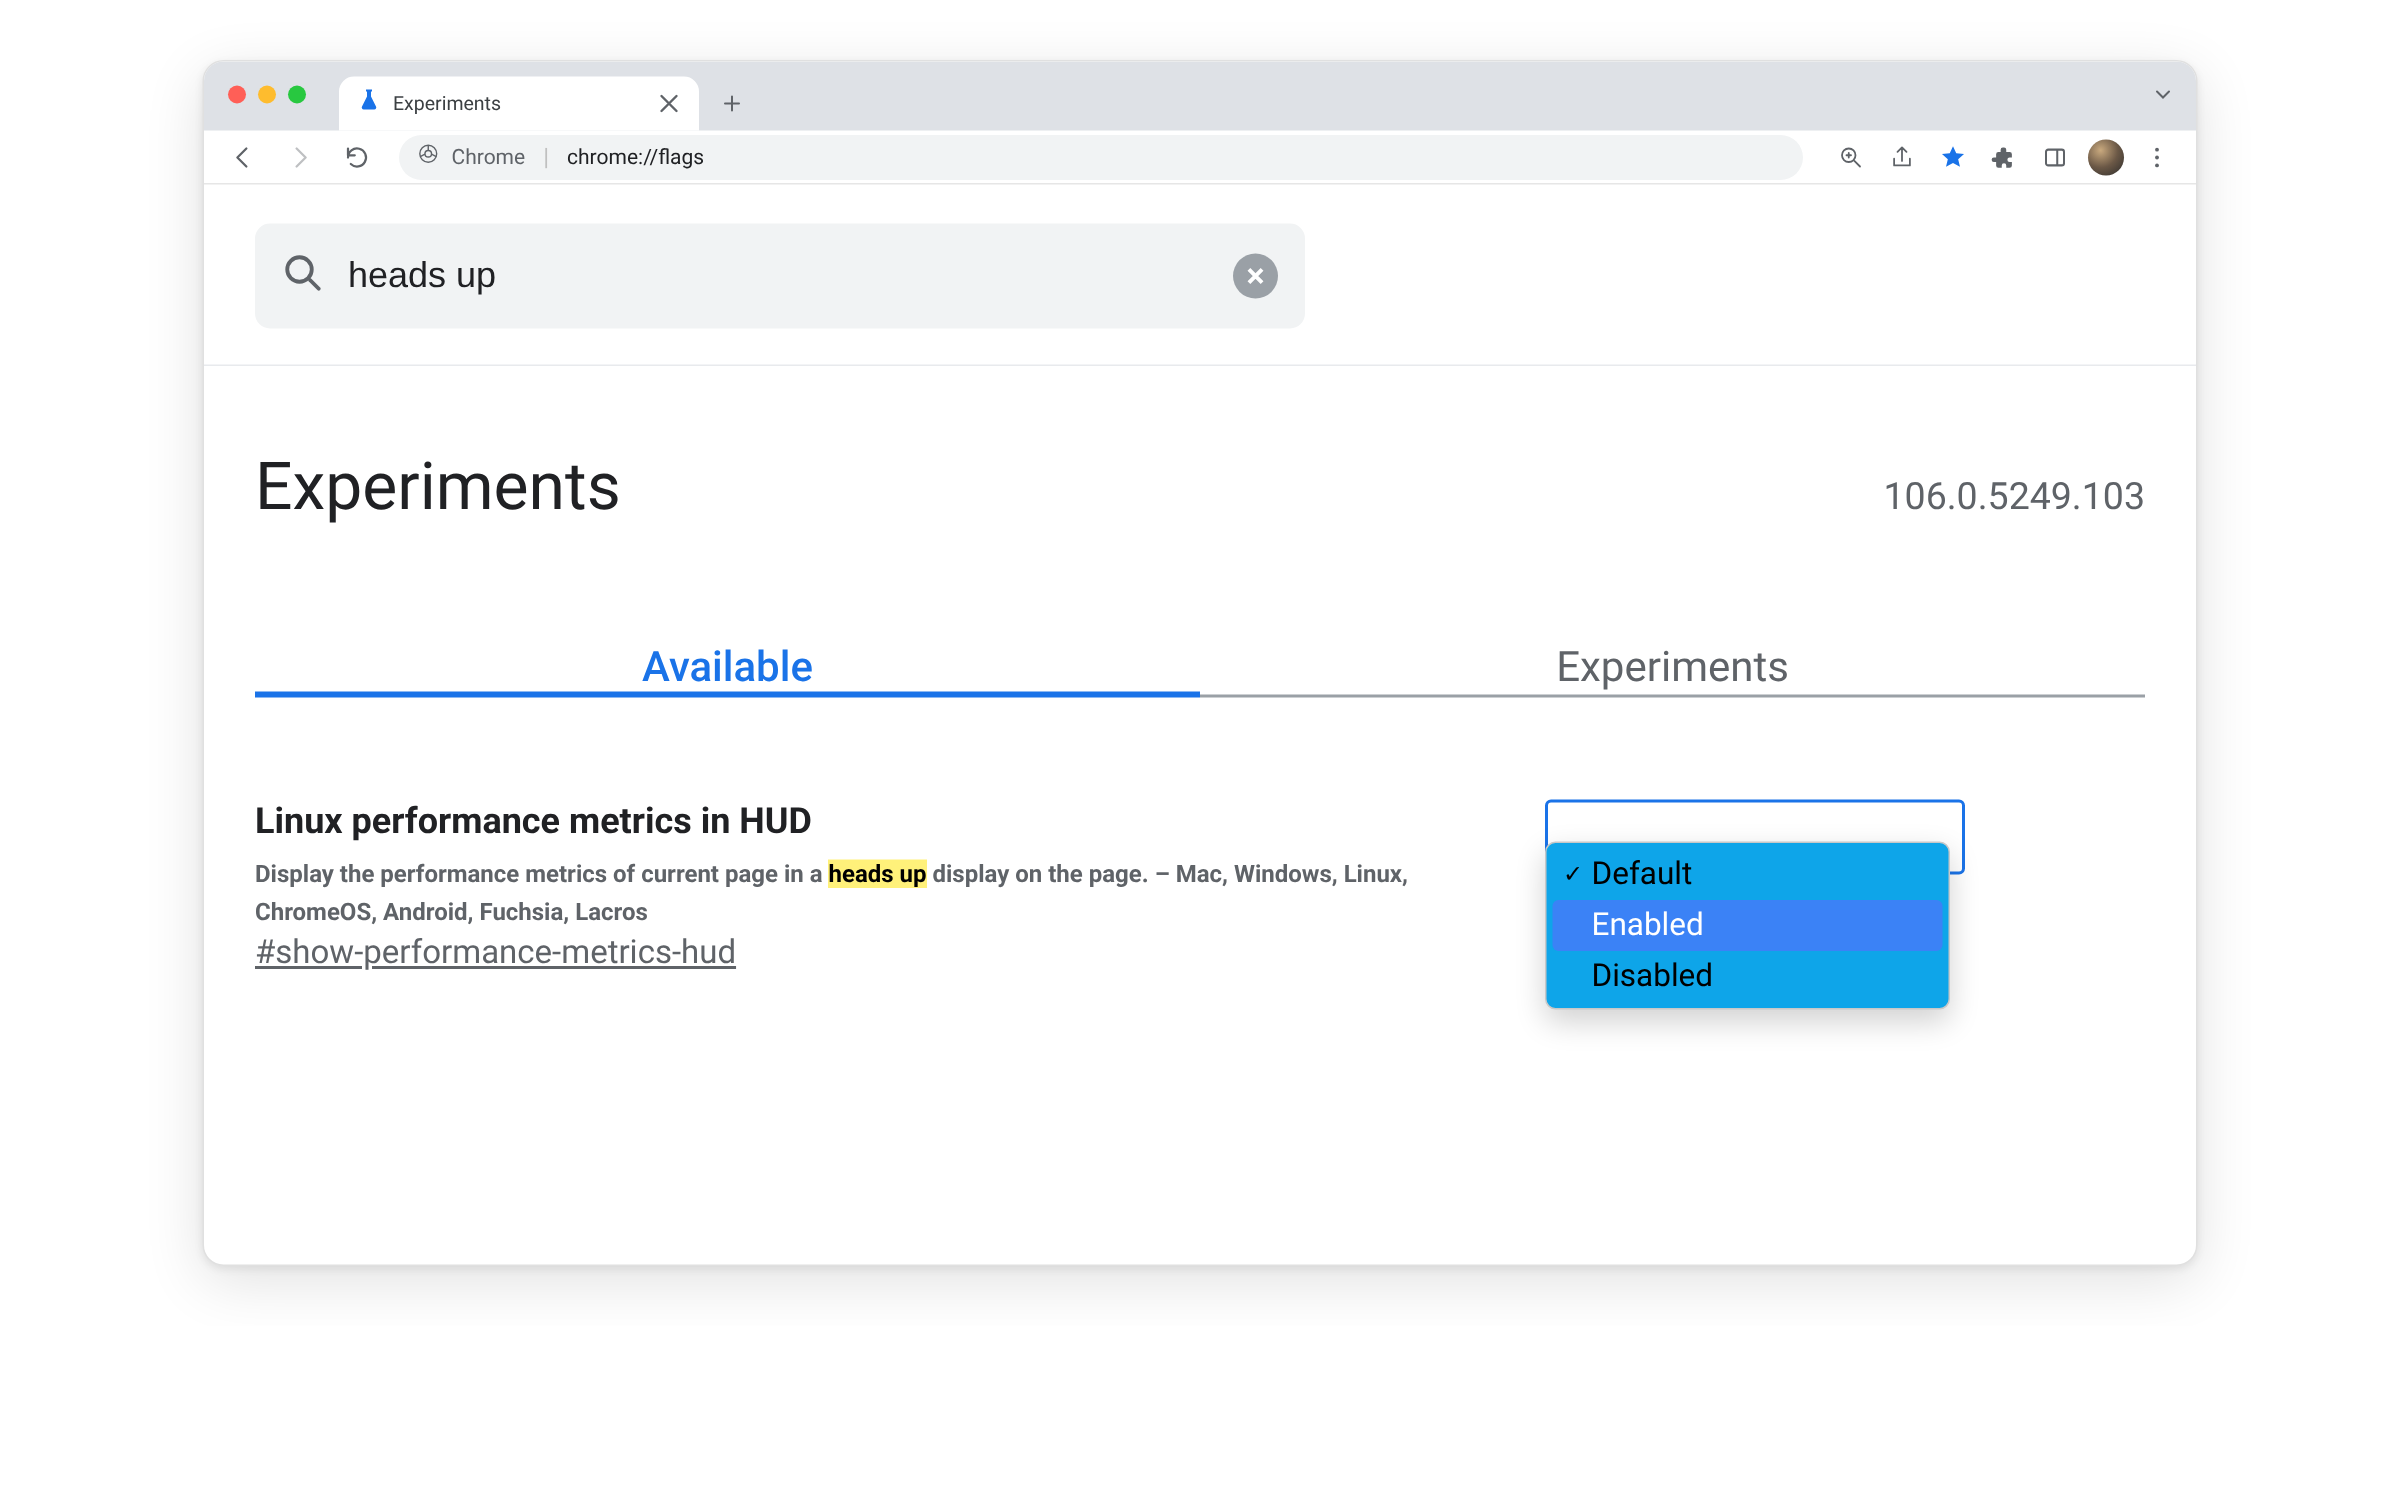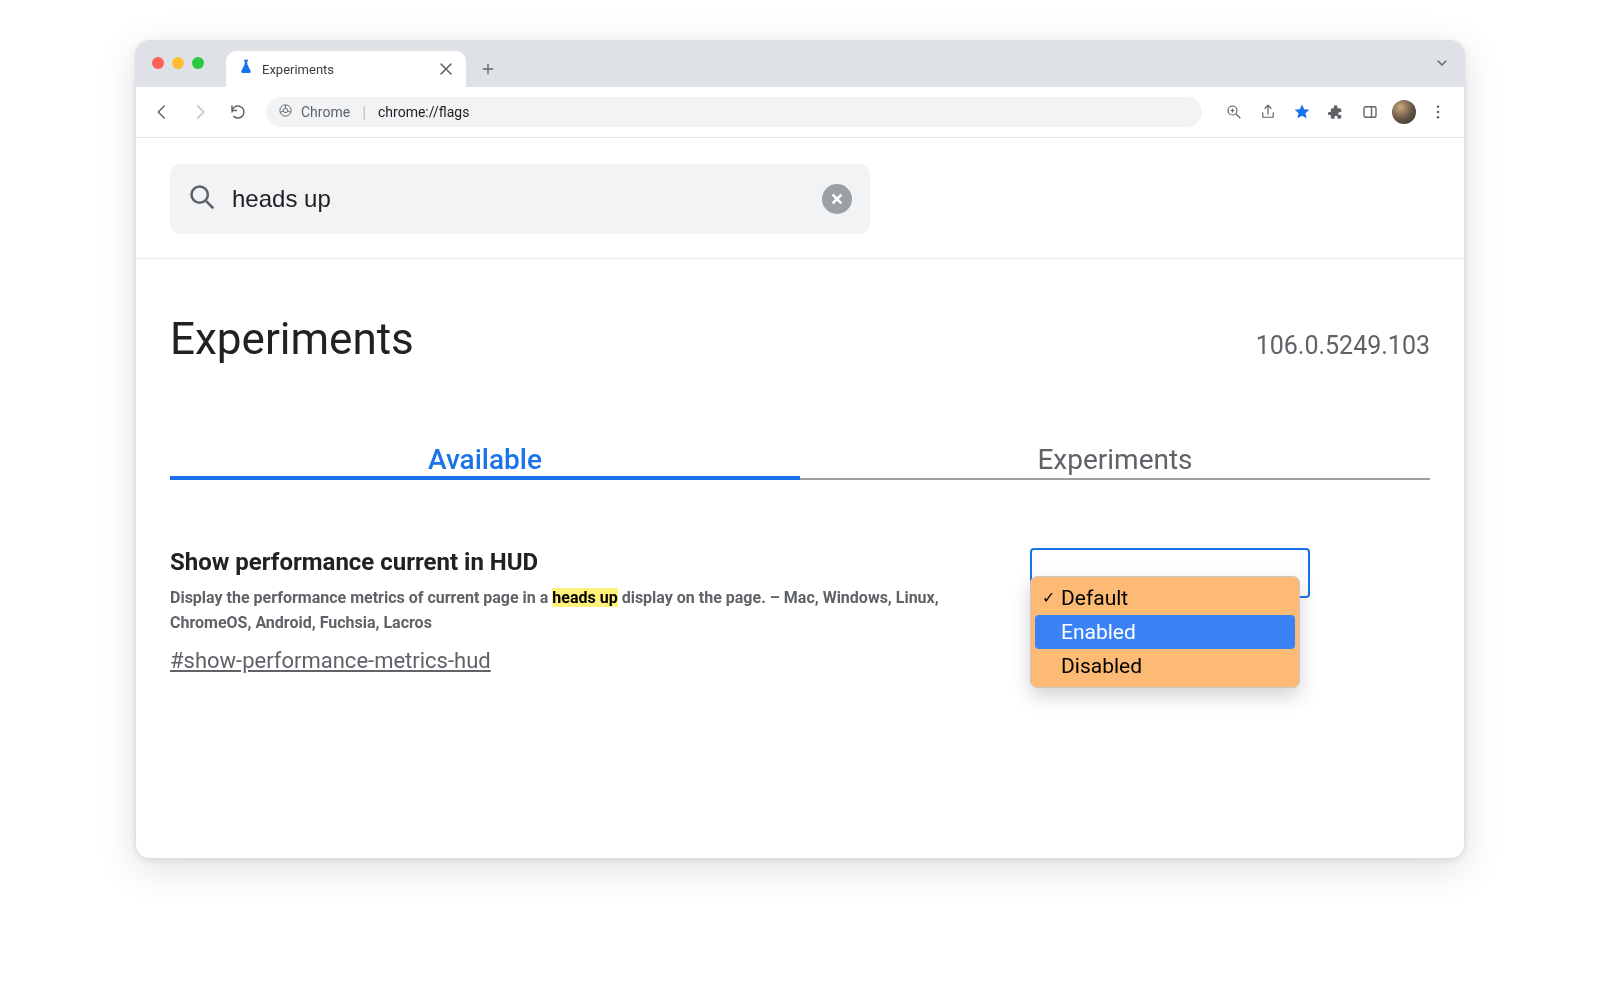--- a/index.html
+++ b/index.html
@@ -56,21 +56,21 @@
 .tab-title { font-size: 13px; color: #3c4043; flex: 1; white-space: nowrap; overflow: hidden; }
 .tab-close { color: #5f6368; font-size: 14px; cursor: pointer; width:16px; height:16px; display:flex; align-items:center; justify-content:center; }
 .new-tab-btn {
   width: 28px; height: 28px; display:flex; align-items:center; justify-content:center;
   color:#5f6368; font-size:18px; margin-left:8px; margin-bottom:4px; border-radius:50%;
 }
 .tabbar-chevron {
   position:absolute; right:14px; top:14px; color:#5f6368;
 }
 .toolbar {
-  height: 51px;
+  height: 36px;
   background: #fff;
   border-bottom: 1px solid #e6e6e6;
   display: flex;
   align-items: center;
   padding: 12px 10px;
   gap: 6px;
 }
 .tb-icon {
   width: 32px; height: 32px; display:flex; align-items:center; justify-content:center;
   color:#5f6368; border-radius:50%;
@@ -185,36 +185,36 @@
   display:flex;
   gap:40px;
   align-items:flex-start;
 }
 .flag-text { flex:1; max-width:820px; }
 .flag-title { font-size:24px; font-weight:700; color:#202124; margin-bottom:10px; }
 .flag-desc { font-size:16px; color:#5f6368; line-height:1.55;font-weight:bold; }
 .highlight { background:#fff17a; color:#000; }
 .flag-anchor {
   display:inline-block;
-  margin-top:12px;
+  margin-top:2px;
   font-size:22px;
   color:#5f6368;
   text-decoration:underline;
 }
 .flag-control { position:relative; width:280px; padding-top:28px; }
 .select-outline {
   position:absolute;
   top:0; right:0;
   width:280px; height:50px;
   border:2px solid #1a73e8;
   border-radius:4px;
 }
 .dropdown {
   position:relative;
-  background:#fdba74;
+  background:#0ea5e9;
   border:1px solid #c8c8c8;
   border-radius:7px;
   box-shadow: 0 8px 20px rgba(0,0,0,0.18);
   padding:4px 4px;
   width:270px;
 }
 .dd-option {
   font-size:21px;
   color:#000;
   padding:5px 14px 5px 26px;
@@ -364,21 +364,21 @@
       <span class="version">106.0.5249.103</span>
     </div>
 
     <div class="tabs-row">
       <div class="ctab active">Available</div>
       <div class="ctab">Experiments</div>
     </div>
 
     <div class="flag-item">
       <div class="flag-text">
-        <div class="flag-title">Show performance current in HUD</div>
+        <div class="flag-title">Linux performance metrics in HUD</div>
         <div class="flag-desc">
           <span>Display the performance metrics of current page in a </span><span class="highlight">heads up</span><span> display on the page. – Mac, Windows, Linux, ChromeOS, Android, Fuchsia, Lacros</span>
         </div>
         <a class="flag-anchor">#show-performance-metrics-hud</a>
       </div>
       <div class="flag-control">
         <div class="select-outline"></div>
         <div class="dropdown">
           <div class="dd-option checked">Default</div>
           <div class="dd-option hover">Enabled</div>

